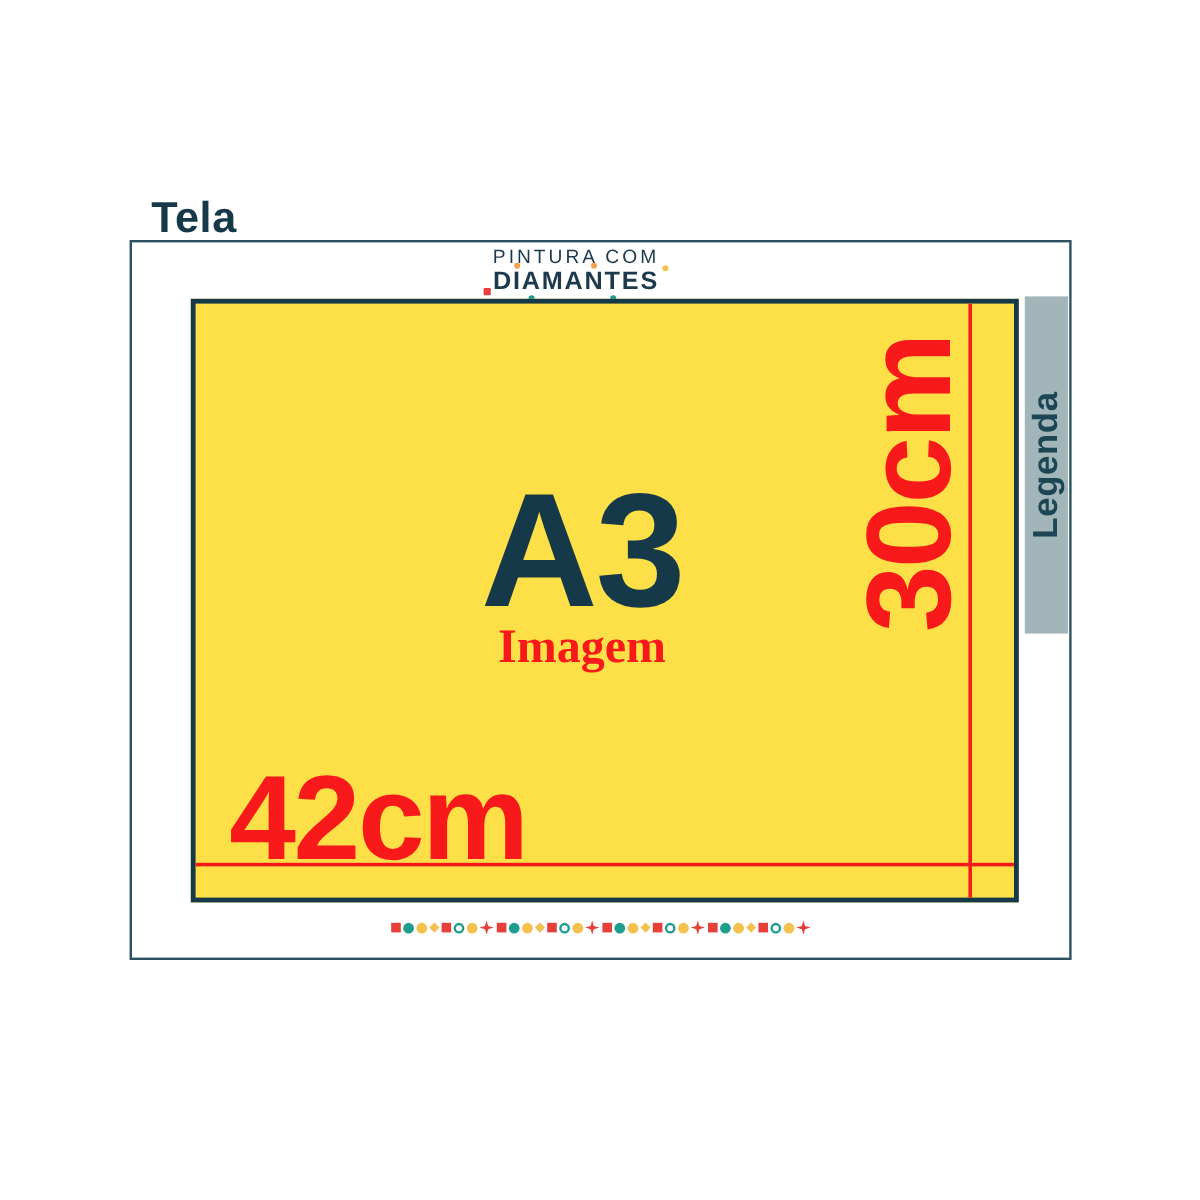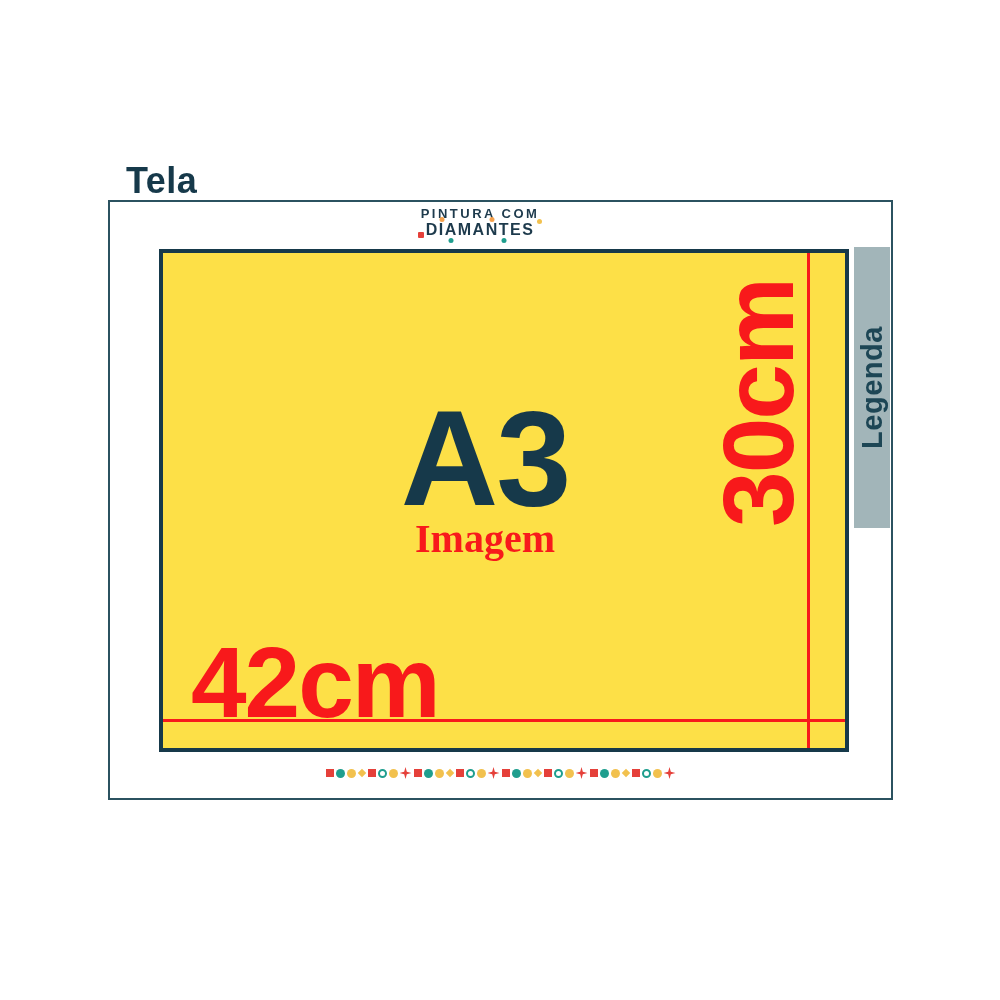--- a/index.html
+++ b/index.html
@@ -15,22 +15,22 @@
   .page-title{
     position:absolute;left:110px;top:144px;margin:16px;
     font-size:36px;font-weight:bold;color:var(--dark-teal);letter-spacing:.5px;
   }
   .frame{
     position:absolute;left:108px;top:200px;width:785px;height:600px;
     border:2px solid var(--frame-border);box-sizing:border-box;background:#fff;
   }
   
   .logo{position:absolute;left:0;right:41px;top:4px;text-align:center;color:var(--navy);}
-  .logo-line1{font-size:13px;font-weight:bold;letter-spacing:2.5px;}
-  .logo-line2{font-size:16px;font-weight:bold;letter-spacing:1.5px;margin-top:-1px;display:inline-block;}
+  .logo-line1{font-size:16px;font-weight:normal;letter-spacing:2.5px;}
+  .logo-line2{font-size:21px;font-weight:bold;letter-spacing:1.5px;margin-top:-1px;display:inline-block;}
   .logo-line2 .glyph{position:relative;display:inline-block;}
   .dot{position:absolute;width:5px;height:5px;border-radius:50%;display:block;}
   .dot.sq{border-radius:1px;}
   .dot.red{background:var(--dot-red);} .dot.teal{background:var(--dot-teal);}
   .dot.yellow{background:var(--dot-yellow);} .dot.orange{background:var(--dot-orange);}
   .dot.top{left:50%;transform:translateX(-50%);top:-4px;}
   .dot.bottom{left:50%;transform:translateX(-50%);bottom:-4px;}
   .dot.bottom-left{left:-8px;bottom:1px;width:6px;height:6px;}
   .dot.top-right{right:-8px;top:-2px;}
   

